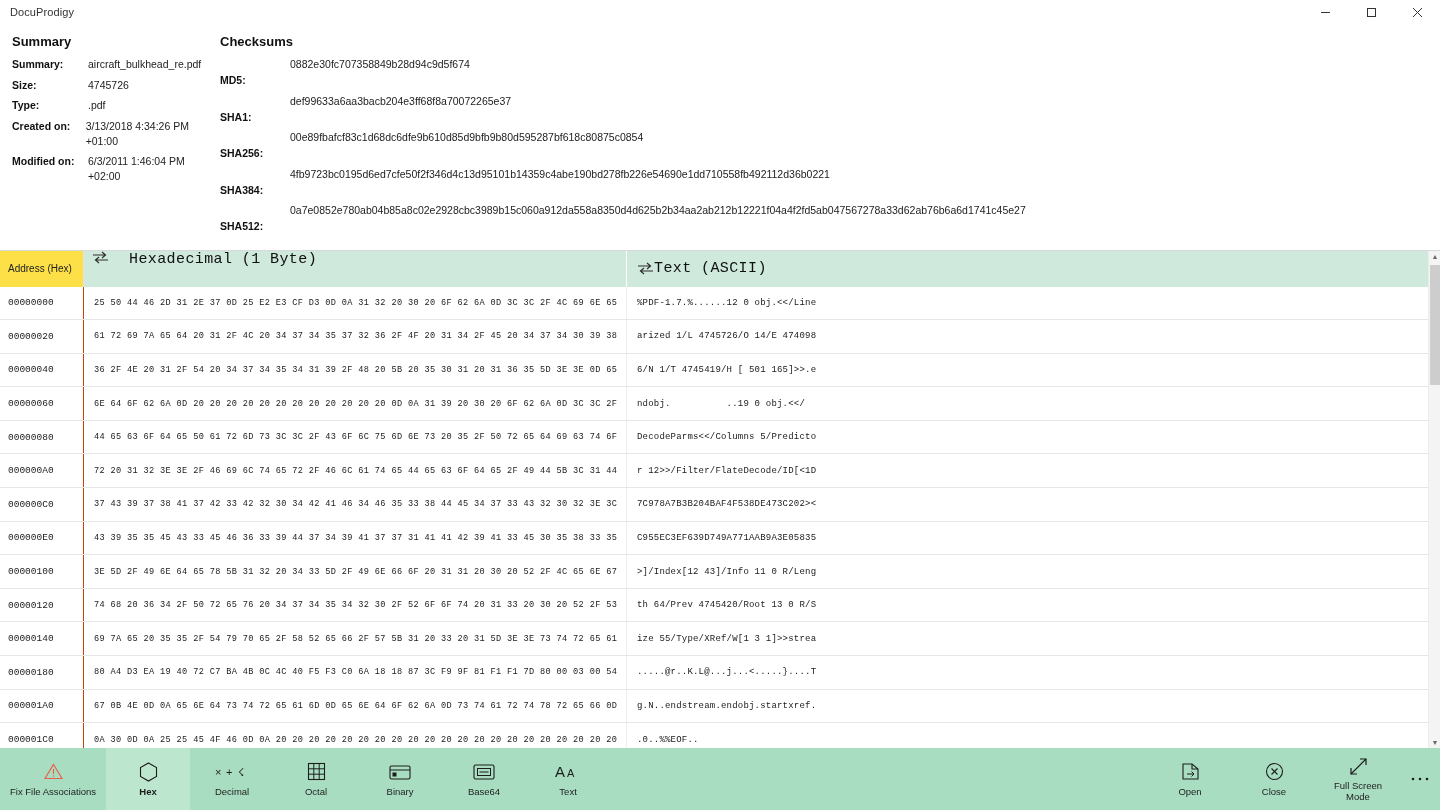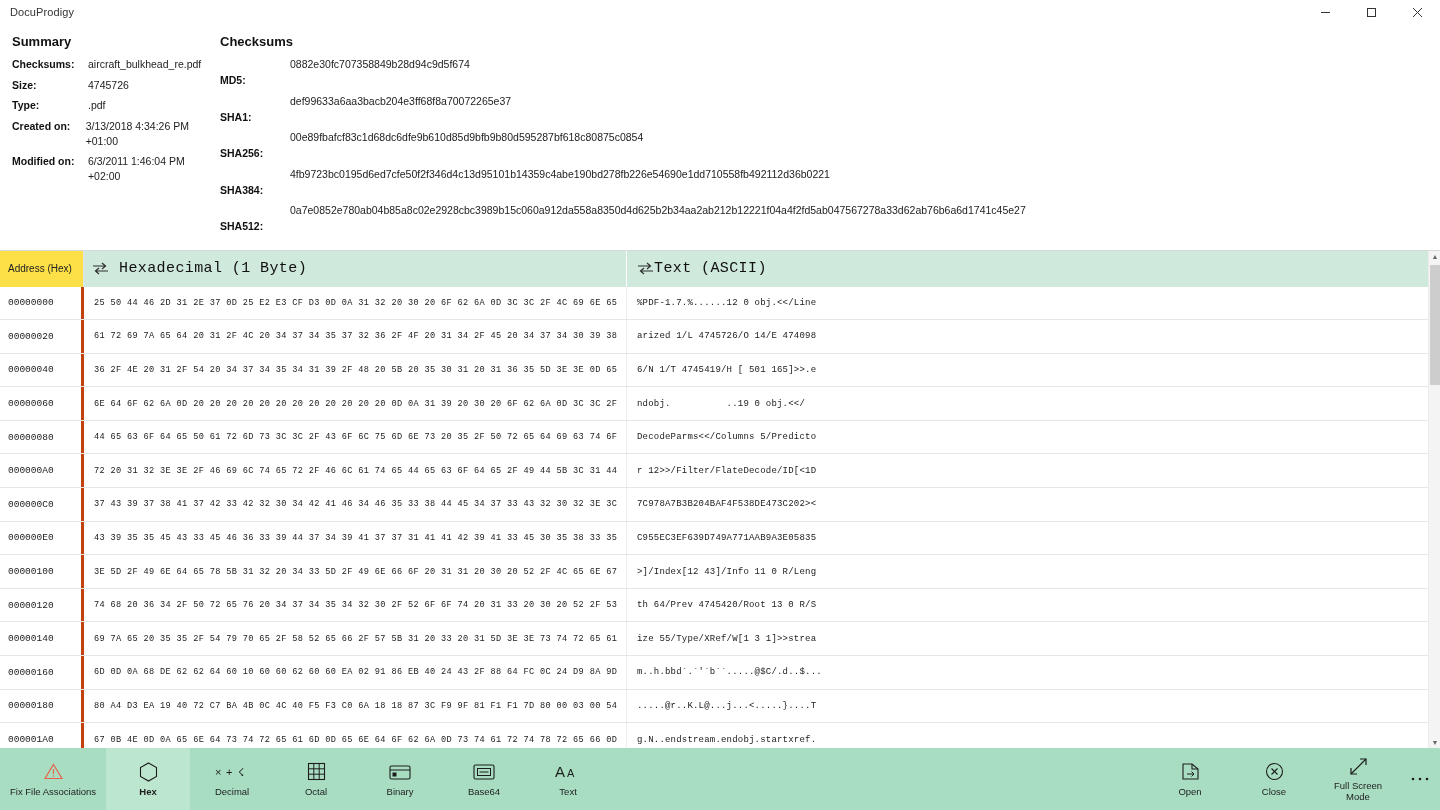--- a/index.html
+++ b/index.html
@@ -82,22 +82,22 @@
     width: 84px; min-width: 84px;
     display: flex; align-items: center;
     font-size: 10px; color: #222;
     padding-left: 8px;
     border-right: 1px solid #e3e3e3;
     background: #fde047;
   }
   .col-hex {
     flex: 0 0 543px; width: 543px;
     background: #cfe9dc;
-    display: flex; align-items: center;
-    gap: 10px;
+    display: flex; align-items: flex-start;
+    gap: 20px;
     padding-left: 8px;
     border-right: 1px solid #ffffff;
   }
   .col-txt {
     flex: 1;
     background: #cfe9dc;
     display: flex; align-items: center;
     padding-left: 10px;
   }
   .col-title {
@@ -118,21 +118,21 @@
     border-bottom: 1px solid #e6e6e6;
     align-items: center;
   }
   .cell-addr {
     width: 84px; min-width: 84px;
     font-family: "Liberation Mono", monospace;
     font-size: 9.5px; color: #222;
     padding-left: 8px;
     align-self: stretch;
     display: flex; align-items: center;
-    border-right: 3px solid #c2410c;
+    border-right: 1px solid #c2410c;
   }
   .cell-hex {
     flex: 0 0 543px; width: 543px;
     font-family: "Liberation Mono", monospace;
     font-size: 8.6px; color: #1a1a1a;
     padding-left: 10px;
     letter-spacing: .35px;
     align-self: stretch;
     display: flex; align-items: center;
     border-right: 1px solid #eeeeee;
@@ -221,21 +221,21 @@
         </svg>
     </div>
   </div>
 
   <div class="info">
 
     <div class="info-col summary">
       <div class="info-head">Summary</div>
 
       <div class="info-row">
-        <div class="k">Checksums:</div>
+        <div class="k">Summary:</div>
         <div class="v">aircraft_bulkhead_re.pdf</div>
       </div>
       <div class="info-row">
         <div class="k">Size:</div>
         <div class="v">4745726</div>
       </div>
       <div class="info-row">
         <div class="k">Type:</div>
         <div class="v">.pdf</div>
       </div>
@@ -350,25 +350,20 @@
         <div class="cell-addr">00000120</div>
         <div class="cell-hex">74 68 20 36 34 2F 50 72 65 76 20 34 37 34 35 34 32 30 2F 52 6F 6F 74 20 31 33 20 30 20 52 2F 53</div>
         <div class="cell-txt">th 64/Prev 4745420/Root 13 0 R/S</div>
       </div>
       <div class="row">
         <div class="cell-addr">00000140</div>
         <div class="cell-hex">69 7A 65 20 35 35 2F 54 79 70 65 2F 58 52 65 66 2F 57 5B 31 20 33 20 31 5D 3E 3E 73 74 72 65 61</div>
         <div class="cell-txt">ize 55/Type/XRef/W[1 3 1]&gt;&gt;strea</div>
       </div>
       <div class="row">
-        <div class="cell-addr">00000160</div>
-        <div class="cell-hex">6D 0D 0A 68 DE 62 62 64 60 10 60 60 62 60 60 EA 02 91 86 EB 40 24 43 2F 88 64 FC 0C 24 D9 8A 9D</div>
-        <div class="cell-txt">m..h.bbd`.`'`b``.....@$C/.d..$...</div>
-      </div>
-      <div class="row">
         <div class="cell-addr">00000180</div>
         <div class="cell-hex">80 A4 D3 EA 19 40 72 C7 BA 4B 0C 4C 40 F5 F3 C0 6A 18 18 87 3C F9 9F 81 F1 F1 7D 80 00 03 00 54</div>
         <div class="cell-txt">.....@r..K.L@...j...&lt;.....}....T</div>
       </div>
       <div class="row">
         <div class="cell-addr">000001A0</div>
         <div class="cell-hex">67 0B 4E 0D 0A 65 6E 64 73 74 72 65 61 6D 0D 65 6E 64 6F 62 6A 0D 73 74 61 72 74 78 72 65 66 0D</div>
         <div class="cell-txt">g.N..endstream.endobj.startxref.</div>
       </div>
       <div class="row">

